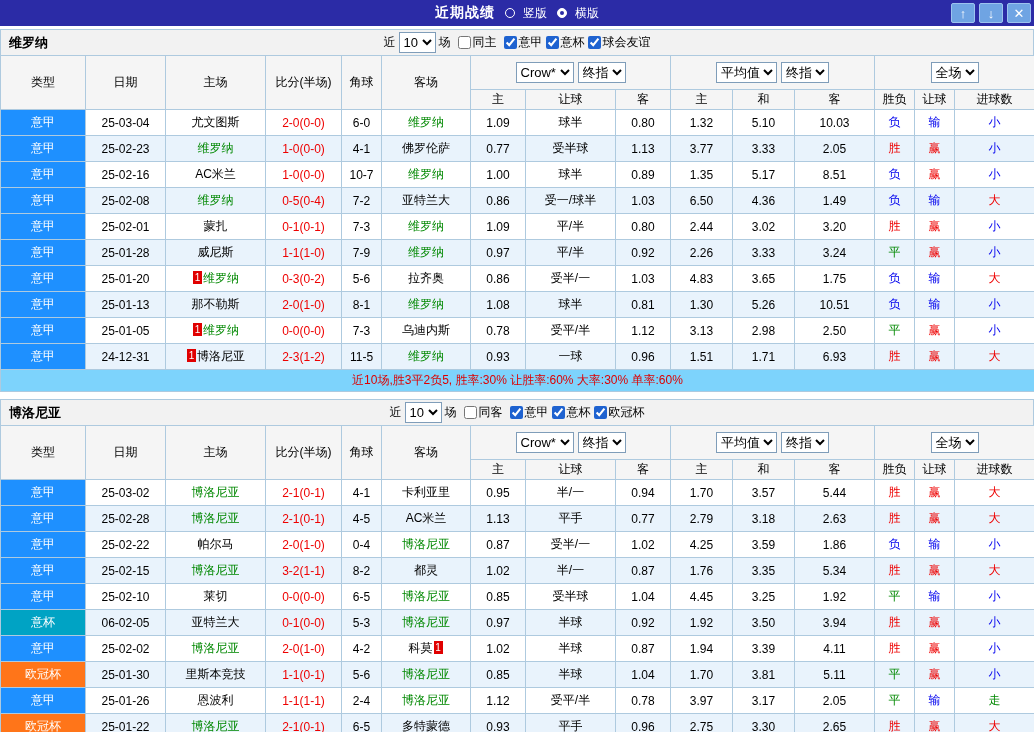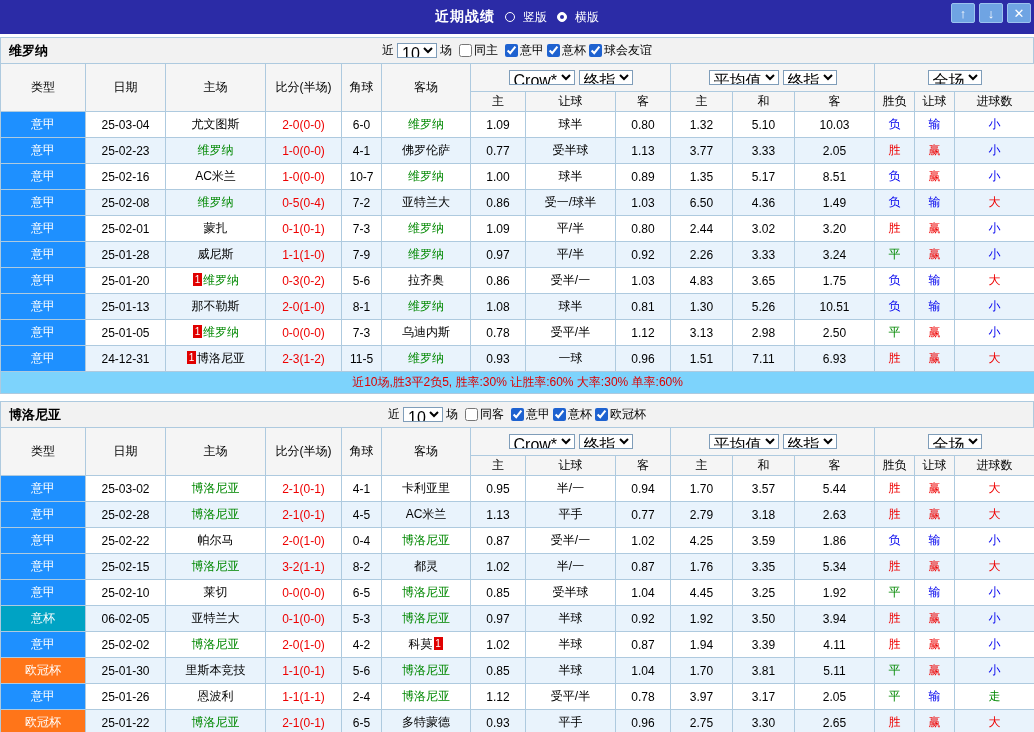--- a/index.html
+++ b/index.html
@@ -1,36 +1,36 @@
 <!DOCTYPE html>
 <html style="--titlebar-bg: #2B2BA6; --league-serie-a: #1E90FF; --league-italy-cup: #00A3C4; --league-ucl: #FF7519; --win-red: #EE0000; --draw-green: #008800; --lose-blue: #0000EE; --subject-green: #008800; --score-red: #EE0000; --summary-red: #DD0000; --alt-row: #E9F3FC; --grid-line: #AECADF;"><head>
 <meta charset="utf-8">
 <style>
   *{box-sizing:border-box;margin:0;padding:0}
   body{width:1034px;font-family:"Liberation Sans","DejaVu Sans",sans-serif;font-size:12px;color:#000;background:#fff}
 
   
-  .titlebar{height:34px;background:var(--titlebar-bg,#2B2BA6);position:relative;display:flex;align-items:center;justify-content:center;color:#fff}
+  .titlebar{height:26px;background:var(--titlebar-bg,#2B2BA6);position:relative;display:flex;align-items:center;justify-content:center;color:#fff}
   .title-center{display:flex;align-items:center;gap:10px}
   .page-title{font-weight:bold;font-size:14px;letter-spacing:1px}
   .view-option{display:flex;align-items:center;gap:8px;cursor:pointer}
   .radio{width:10px;height:10px;border:1px solid #fff;border-radius:50%;display:inline-block;position:relative;background:transparent}
   .radio.checked{background:#fff}
   .radio.checked::after{content:"";position:absolute;left:2px;top:2px;width:4px;height:4px;border-radius:50%;background:var(--titlebar-bg,#2B2BA6)}
   .win-buttons{position:absolute;right:3px;top:3px;display:flex;gap:4px}
   .win-btn{width:24px;height:20px;background:#6FA4E3;border:1px solid #9CC3EF;border-radius:2px;color:#fff;font-weight:bold;font-size:13px;display:flex;align-items:center;justify-content:center;cursor:pointer}
 
   
   .section{margin-top:3px}
   #section-1{margin-top:7px}
   .filter-row{height:26px;background:#F2F2F2;border:1px solid var(--grid-line,#AECADF);border-bottom:0;position:relative;display:flex;align-items:center;justify-content:center}
   .team-title{position:absolute;left:8px;font-weight:bold;font-size:13px}
   .filters{display:flex;align-items:center;gap:3px}
   .filters .gap{margin-left:4px}
-  .filters select,thead select{height:15px;font-size:16px;border:1px solid #7F9DB9;background:#fff}
+  .filters select,thead select{height:21px;font-size:13px;border:1px solid #7F9DB9;background:#fff}
   .filters label{display:flex;align-items:center;cursor:pointer}
   .filters input[type=checkbox]{width:13px;height:13px;margin:0 2px 0 0;accent-color:#1E62D0}
 
   
   table{border-collapse:collapse;table-layout:fixed;width:1034px}
   td{border:1px solid var(--grid-line,#AECADF);text-align:center;padding:0 1px;overflow:hidden;white-space:nowrap;font-size:12px}
   thead td{background:#F5F5F5;height:20px}
   thead tr.h1 td{height:22px}
   thead select{margin:6px 2px}
   tbody td{height:26px;background:#fff}
@@ -306,21 +306,21 @@
           <td class="league lg-a">意甲</td>
           <td>24-12-31</td>
           <td class="teamcell"><span class="badge">1</span><span>博洛尼亚</span></td>
           <td class="score">2-3(1-2)</td>
           <td>11-5</td>
           <td class="teamcell"><span class="subject">维罗纳</span></td>
           <td>0.93</td>
           <td>一球</td>
           <td>0.96</td>
           <td>1.51</td>
-          <td>7.11</td>
+          <td>1.71</td>
           <td>6.93</td>
           <td class="c-red">胜</td>
           <td class="c-red">赢</td>
           <td class="c-red">大</td>
         </tr>
       </tbody>
     <tfoot>
       <tr>
           <td colspan="15">近10场,胜3平2负5, 胜率:30% 让胜率:60% 大率:30% 单率:60%</td>
         </tr>

